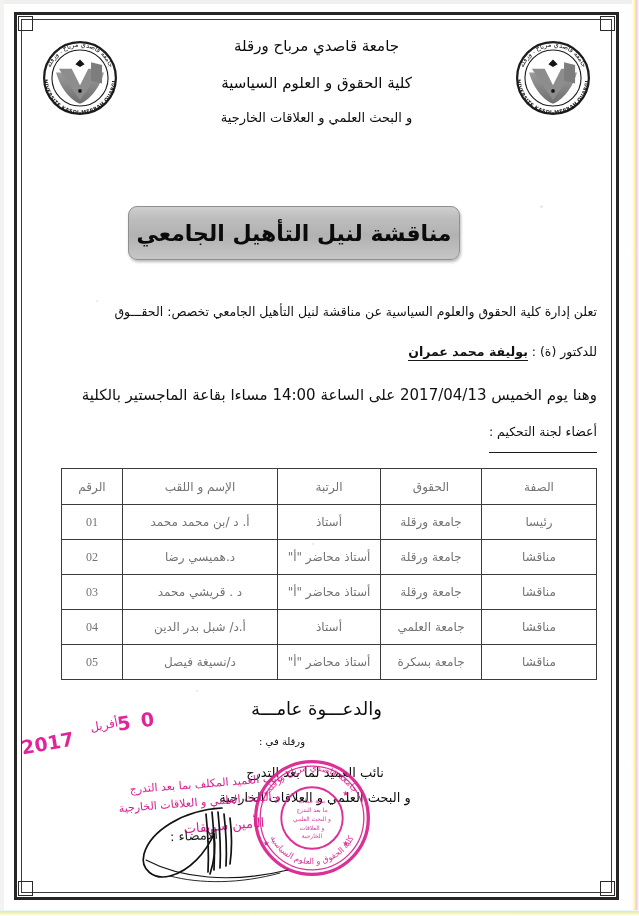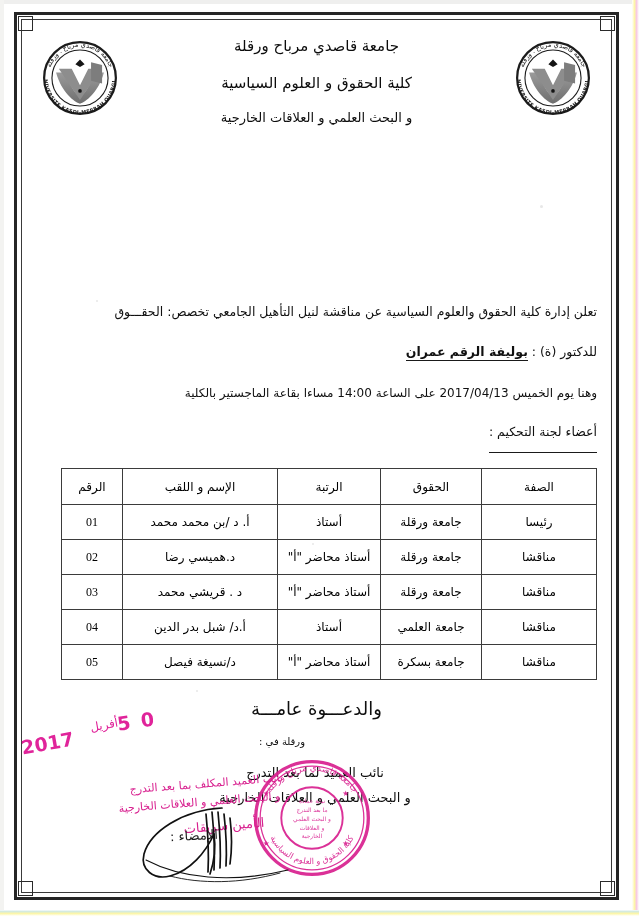--- a/index.html
+++ b/index.html
@@ -80,36 +80,36 @@
   #title-text{
     font-size:22px;font-weight:bold;color:#0b0b0b;
     letter-spacing:0px;
   }
 
   
   .para{position:absolute;color:#101010;white-space:nowrap;}
   #p-announce{right:8px;top:278px;font-size:12.5px;text-align:right;}
   #p-doctor{right:8px;top:318px;font-size:12.5px;}
   #p-doctor .uline{font-weight:bold;border-bottom:1px solid #1a1a1a;padding-bottom:1px;}
-  #p-when{right:8px;top:360px;font-size:12px;}
+  #p-when{right:8px;top:360px;font-size:15px;}
   #p-jury{right:8px;top:398px;font-size:12.5px;}
   #p-jury .uline{border-bottom:1px solid #1a1a1a;padding-bottom:13px;}
 
   
   #jury-table{
     position:absolute;left:32px;right:8px;top:442px;
     border-collapse:collapse;
     table-layout:fixed;
     width:520px;
   }
   #jury-table th,#jury-table td{
     border:1px solid #3b3b3b;
     text-align:center;
     vertical-align:middle;
-    color:#000000;
+    color:#737373;
   }
   #jury-table th{height:33px;font-size:12px;font-weight:normal;}
   #jury-table td{height:32px;font-size:12px;}
   .col-num{width:58px;}
   .col-name{width:152px;}
   .col-rank{width:100px;}
   .col-inst{width:98px;}
   .col-role{width:112px;}
   .cell-num{font-family:Liberation Serif, serif;font-size:12px;}
   .cell-role{font-size:10.5px;color:#2a2a2a;}
@@ -247,25 +247,28 @@
         </text>
       </svg>
     </div>
 
     <div id="header">
       <div class="hline" id="hl0">جامعة قاصدي مرباح ورقلة</div>
       <div class="hline" id="hl1">كلية  الحقوق و العلوم السياسية</div>
       <div class="hline" id="hl3">و البحث العلمي و العلاقات الخارجية</div>
     </div>
 
+    <div id="title-box">
+      <span id="title-text">مناقشة لنيل التأهيل الجامعي</span>
+    </div>
 
     <div class="para" id="p-announce">تعلن إدارة كلية الحقوق والعلوم السياسية عن مناقشة لنيل التأهيل الجامعي تخصص: الحقـــوق</div>
 
     <div class="para" id="p-doctor">
-      <span>للدكتور (ة) : </span><span class="uline">بوليفة الرقم عمران</span>
+      <span>للدكتور (ة) : </span><span class="uline">بوليفة محمد عمران</span>
     </div>
 
     <div class="para" id="p-when">وهنا يوم الخميس   2017/04/13 على الساعة 14:00 مساءا بقاعة الماجستير بالكلية</div>
 
     <div class="para" id="p-jury">
       <span class="uline">أعضاء لجنة التحكيم :</span>
     </div>
 
     <table id="jury-table">
       <thead>

